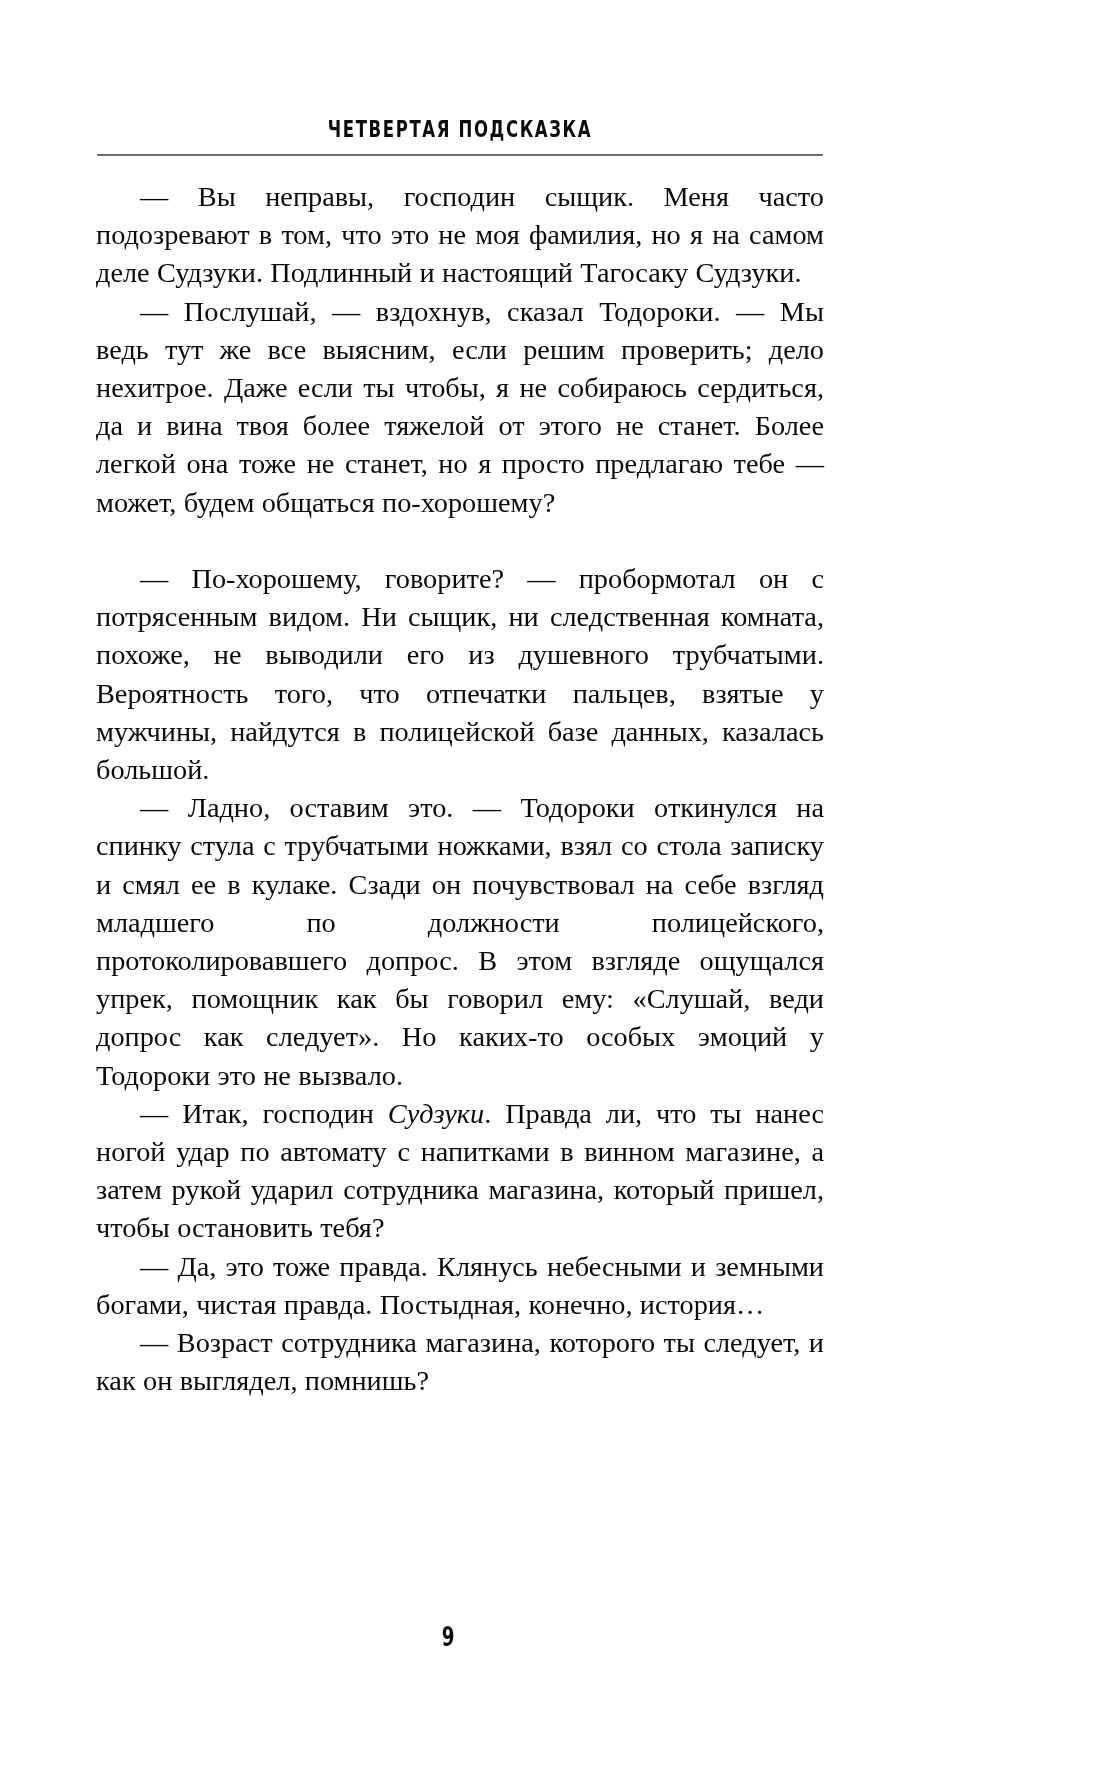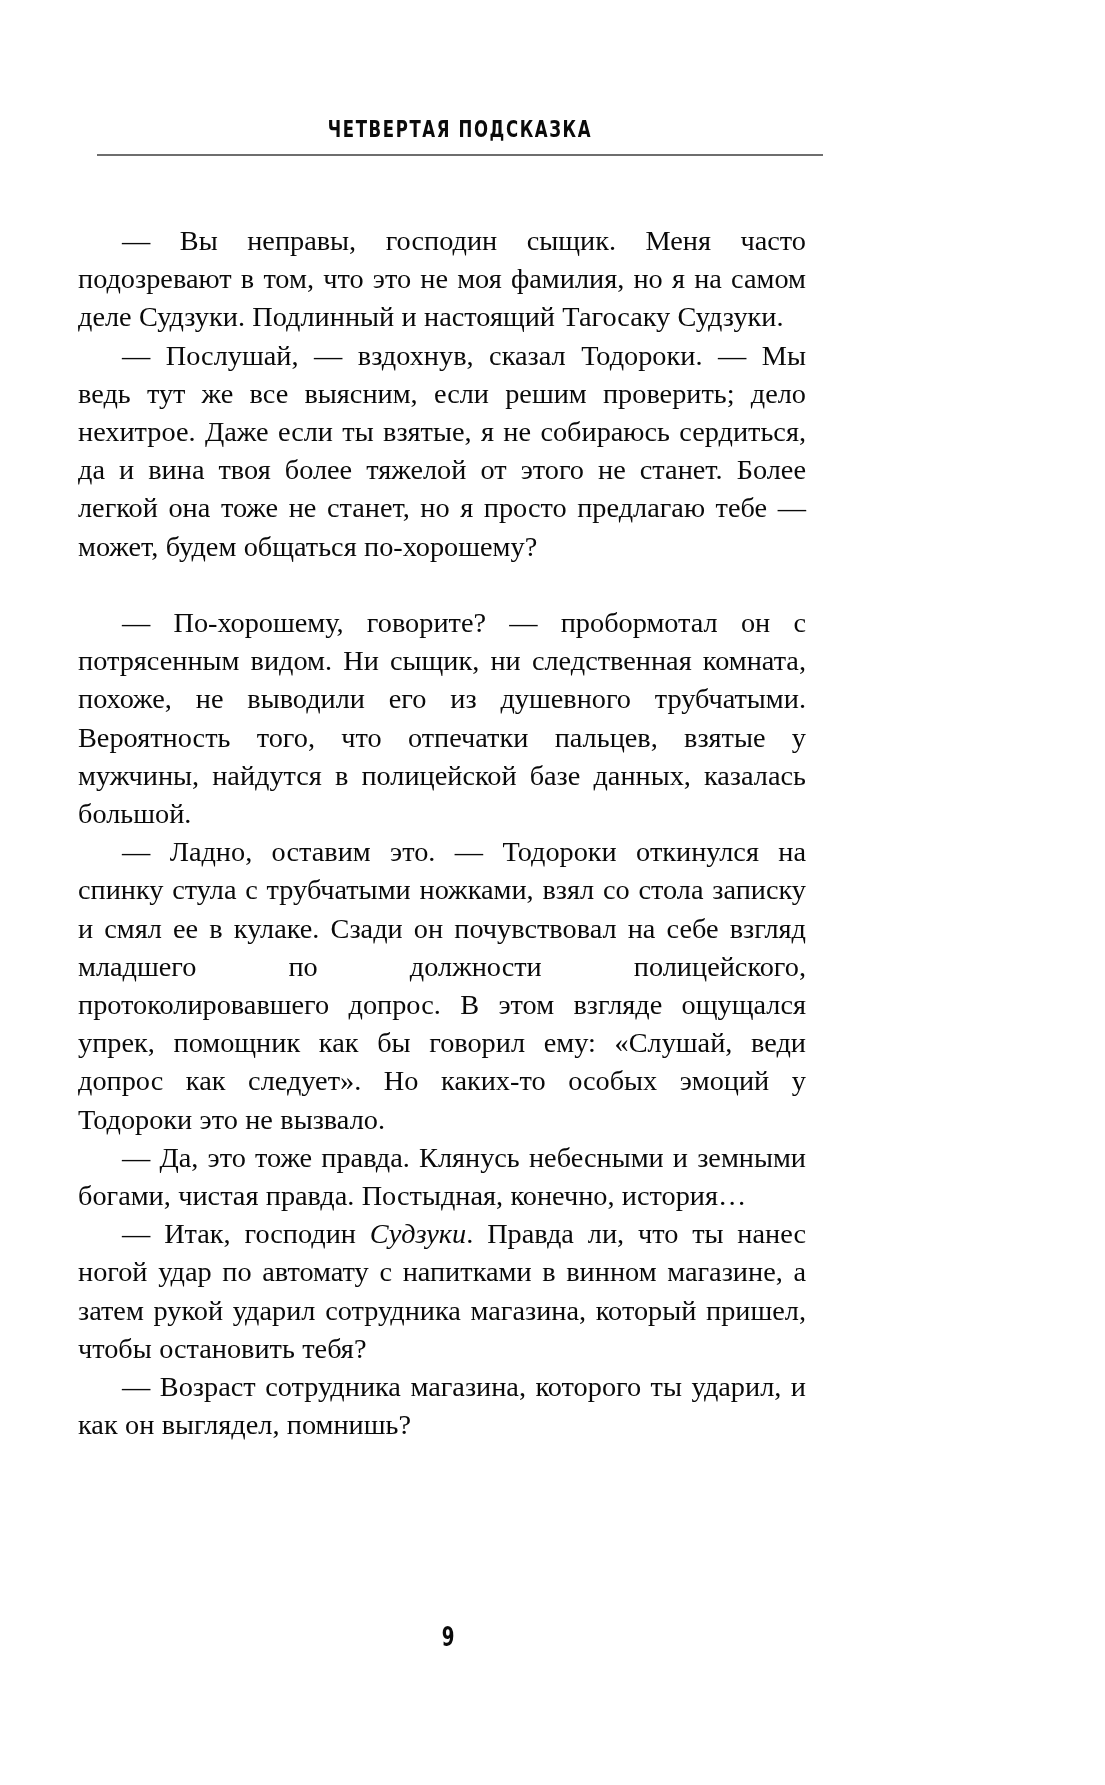--- a/index.html
+++ b/index.html
@@ -38,24 +38,23 @@
   .running-head-rule {
     margin-top: 13px;
     height: 2px;
     background: #6e6e6e;
     width: 100%;
   }
 
   
   .textblock {
     position: absolute;
-    left: 78px;
+    left: 96px;
     top: 178px;
     width: 728px;
-    margin-top: 44px;
   }
   .para {
     font-family: "Liberation Serif", "DejaVu Serif", serif;
     font-size: 28.3px;
     line-height: 38.2px;
     color: #0a0a0a;
     text-align: justify;
     text-justify: inter-word;
     text-indent: 44px;
     margin: 0;
@@ -95,34 +94,34 @@
 
   <div class="running-head">
     <div class="running-head-title">ЧЕТВЕРТАЯ ПОДСКАЗКА</div>
     <div class="running-head-rule"></div>
   </div>
 
   <div class="textblock">
 
     <p class="para">— Вы неправы, господин сыщик. Меня часто подозревают в том, что это не моя фамилия, но я на самом деле Судзуки. Подлинный и настоящий Тагосаку Судзуки.</p>
 
-    <p class="para">— Послушай, — вздохнув, сказал Тодороки. — Мы ведь тут же все выясним, если решим проверить; дело нехитрое. Даже если ты взятые, я не собираюсь сердиться, да и вина твоя более тяжелой от этого не станет. Более легкой она тоже не станет, но я просто предлагаю тебе — может, будем общаться по-хорошему?</p>
+    <p class="para">— Послушай, — вздохнув, сказал Тодороки. — Мы ведь тут же все выясним, если решим проверить; дело нехитрое. Даже если ты чтобы, я не собираюсь сердиться, да и вина твоя более тяжелой от этого не станет. Более легкой она тоже не станет, но я просто предлагаю тебе — может, будем общаться по-хорошему?</p>
 
 
     <div class="spacer-line"></div>
 
     <p class="para">— По-хорошему, говорите? — пробормотал он с потрясенным видом. Ни сыщик, ни следственная комната, похоже, не выводили его из душевного трубчатыми. Вероятность того, что отпечатки пальцев, взятые у мужчины, найдутся в полицейской базе данных, казалась большой.</p>
 
     <p class="para">— Ладно, оставим это. — Тодороки откинулся на спинку стула с трубчатыми ножками, взял со стола записку и смял ее в кулаке. Сзади он почувствовал на себе взгляд младшего по должности полицейского, протоколировавшего допрос. В этом взгляде ощущался упрек, помощник как бы говорил ему: «Слушай, веди допрос как следует». Но каких-то особых эмоций у Тодороки это не вызвало.</p>
 
+    <p class="para"><span>— Итак, господин </span><em>Судзуки</em><span>. Правда ли, что ты нанес ногой удар по автомату с напитками в винном магазине, а затем рукой ударил сотрудника магазина, который пришел, чтобы остановить тебя?</span></p>
+
     <p class="para">— Да, это тоже правда. Клянусь небесными и земными богами, чистая правда. Постыдная, конечно, история…</p>
 
-    <p class="para"><span>— Итак, господин </span><em>Судзуки</em><span>. Правда ли, что ты нанес ногой удар по автомату с напитками в винном магазине, а затем рукой ударил сотрудника магазина, который пришел, чтобы остановить тебя?</span></p>
-
-    <p class="para">— Возраст сотрудника магазина, которого ты ударил, и как он выглядел, помнишь?</p>
+    <p class="para">— Возраст сотрудника магазина, которого ты следует, и как он выглядел, помнишь?</p>
 
   </div>
 
   <div class="folio">
     <span class="folio-number">9</span>
   </div>
 
 </div>
 
 </body></html>

